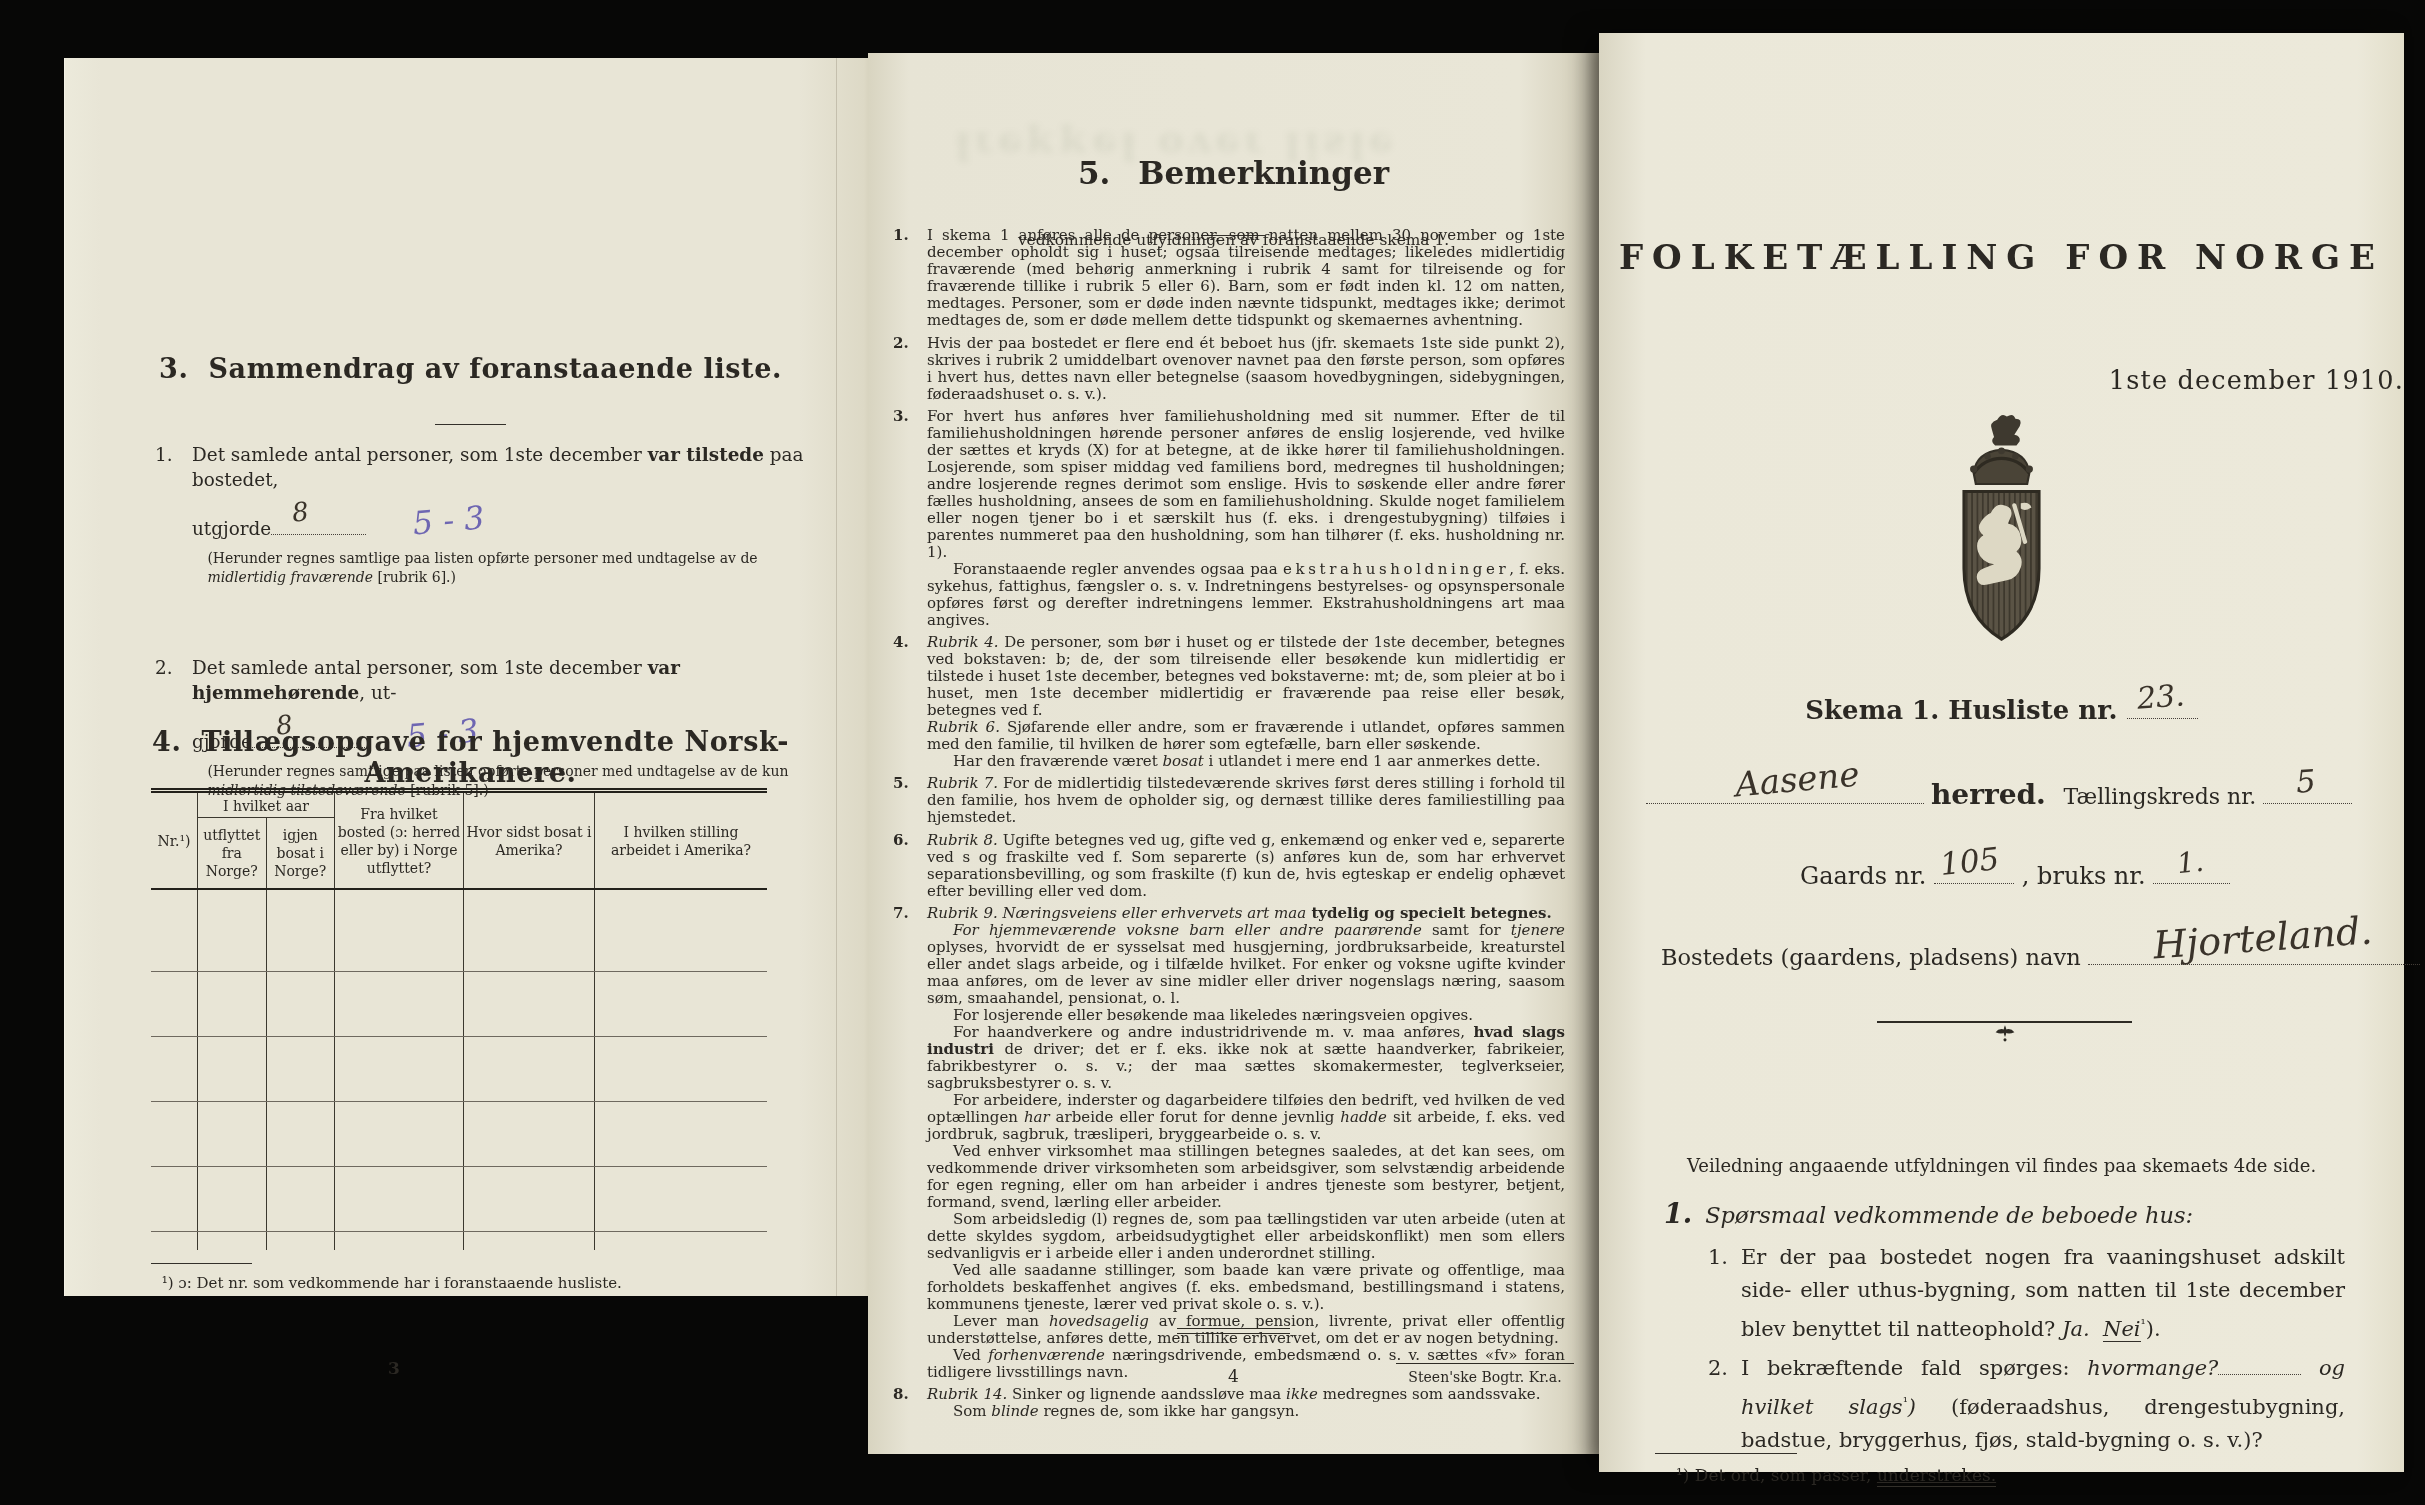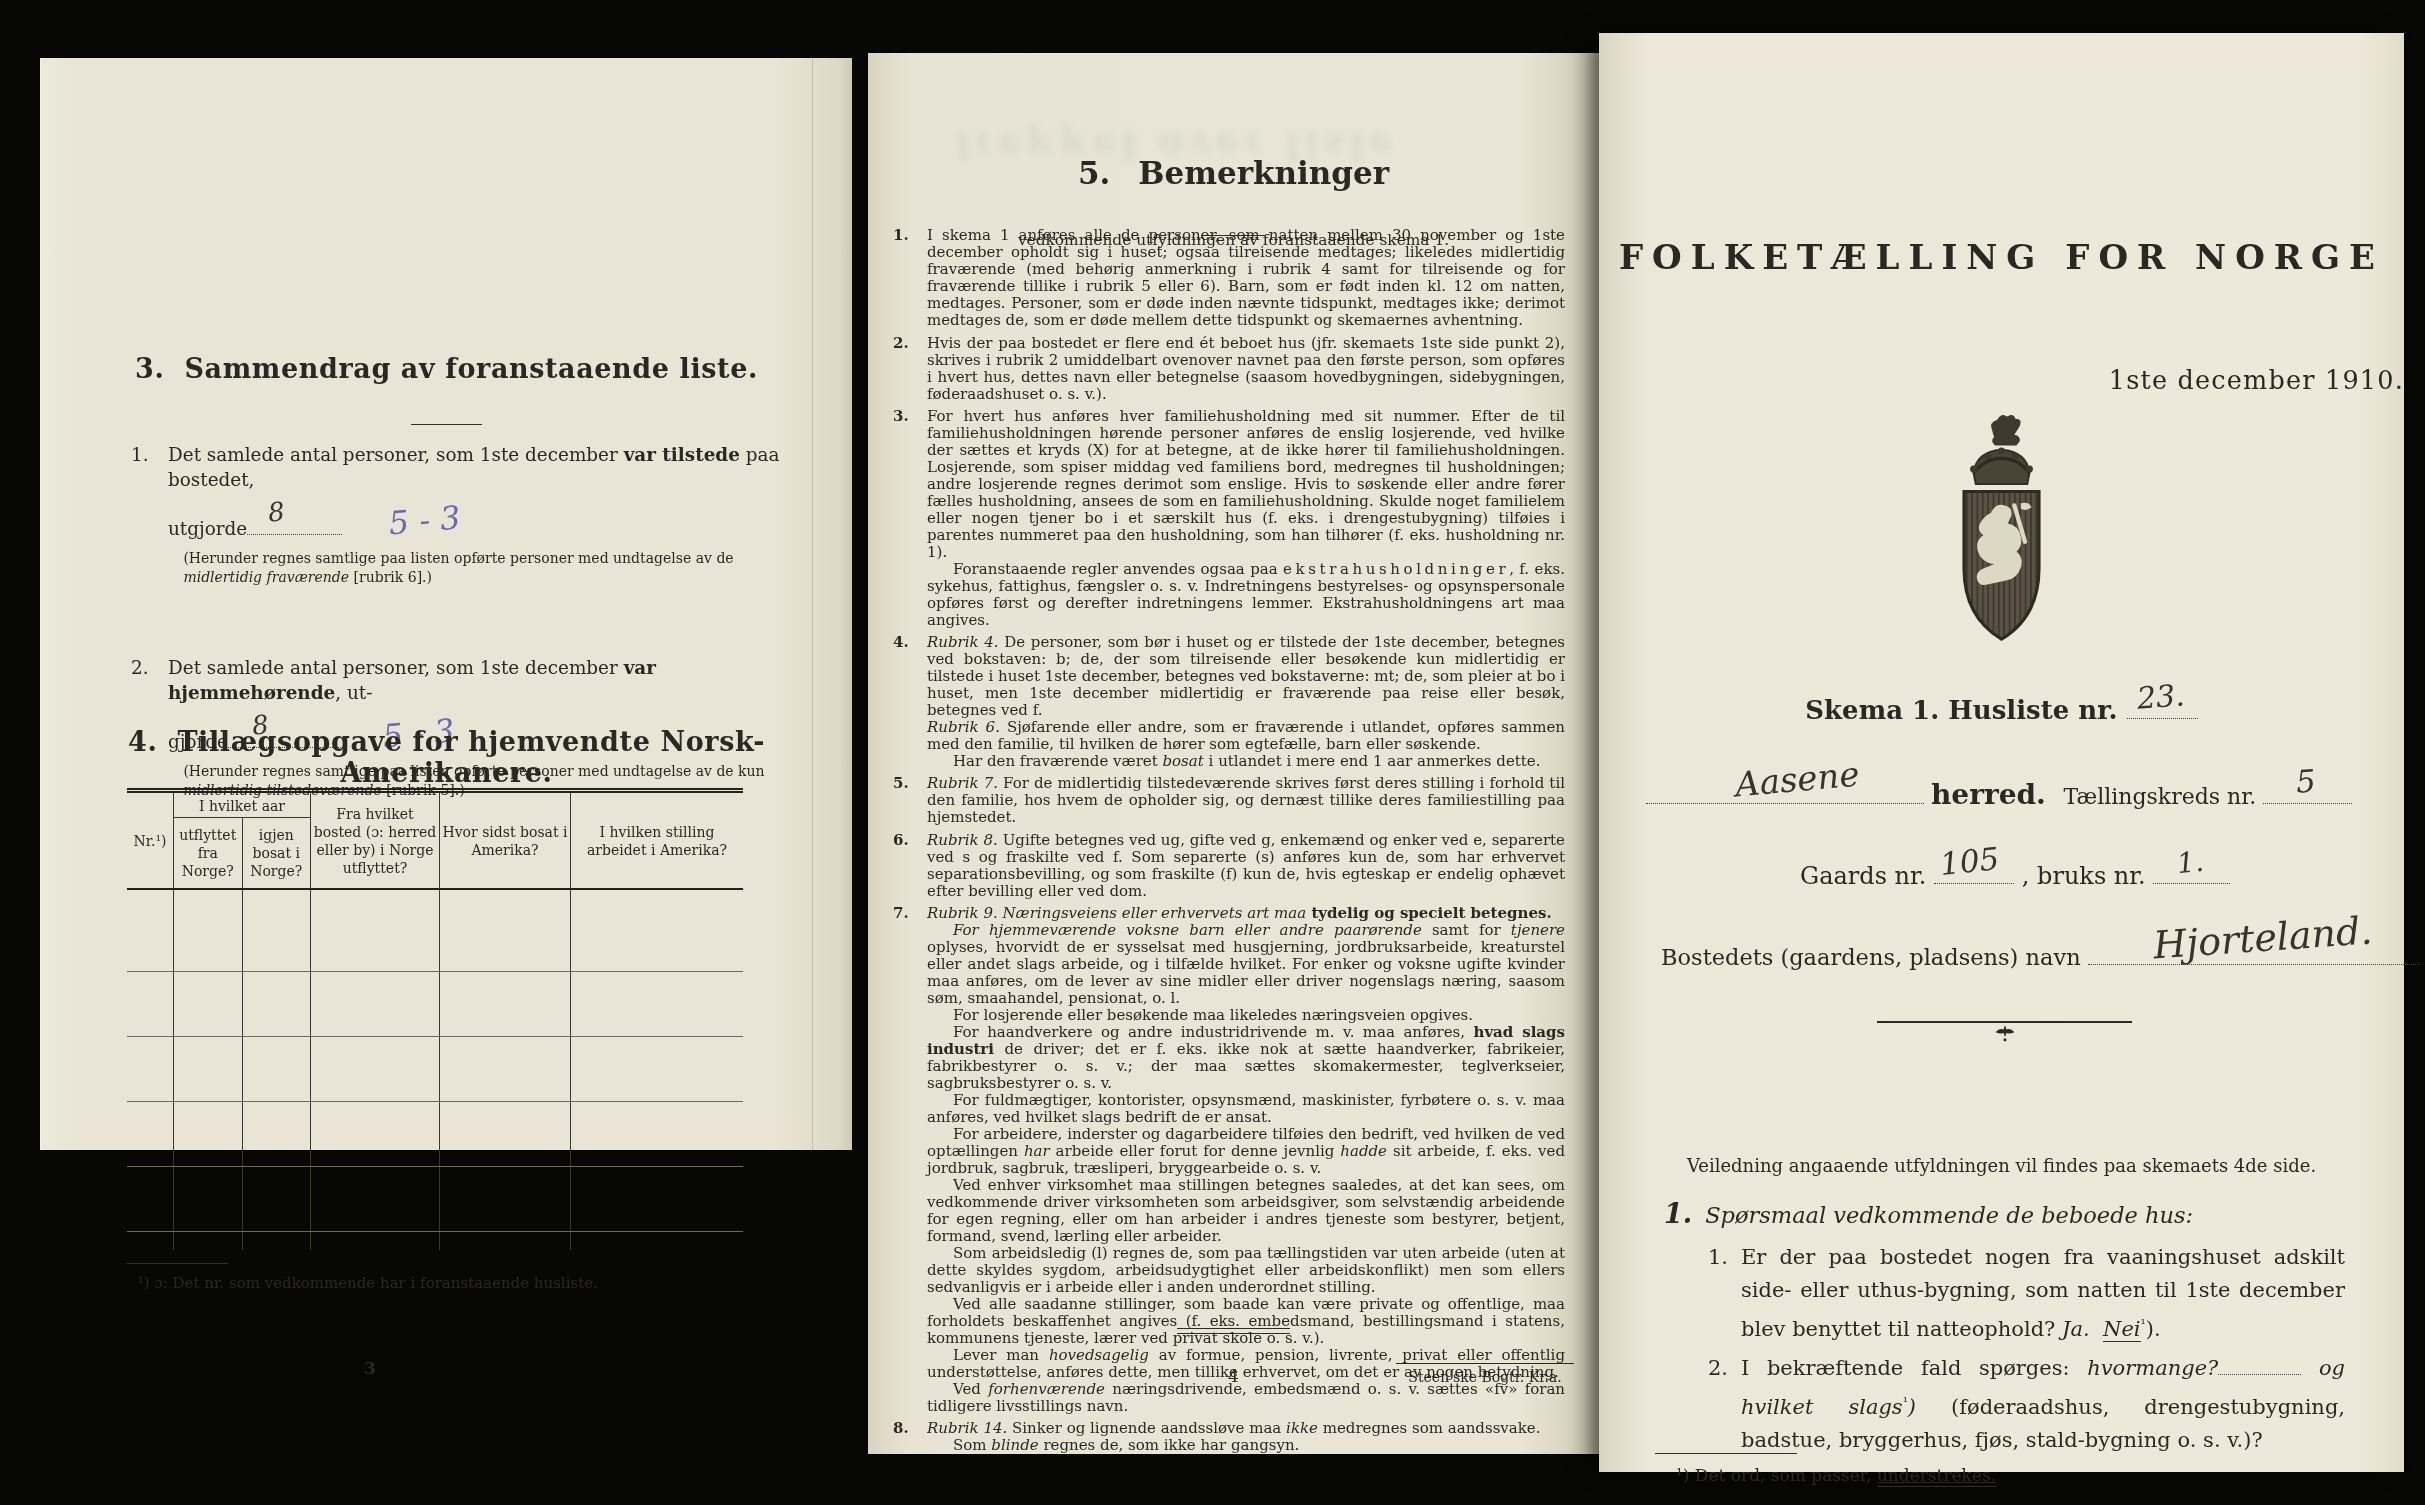--- a/index.html
+++ b/index.html
@@ -1,19 +1,19 @@
 <!DOCTYPE html>
 <html style="font-size:9.5px"><head>
 <meta charset="utf-8">
 <style>
   html,body{margin:0;padding:0;background:#060605;}
   .stage{position:relative;width:2426px;height:1506px;background:#070706;overflow:hidden;
          font-family:"DejaVu Serif","Liberation Serif",serif;color:#2b2823;}
   .page{position:absolute;background:#e8e5d6;}
-  .page.left{left:40px;top:58px;width:811px;height:1092px;
+  .page.left{left:64px;top:58px;width:811px;height:1238px;
     background:linear-gradient(90deg,#eceadb 0,#e8e5d6 36px,#e8e5d6 734px,#ddd9c6 799px,#cfcab4 811px);
     border-left:1.8px solid #f4f2e6;}
   .page.mid{left:868px;top:53px;width:731px;height:1401px;
     background:linear-gradient(90deg,#d8d4c0 0,#e7e4d5 41px,#e9e6d7 651px,#d4cfba 717px,#b7b09a 731px);}
   .page.right{left:1599px;top:33px;width:805px;height:1439px;
     background:linear-gradient(90deg,#d9d5c2 0,#ebe8d9 47px,#ece9da 758px,#e2deca 805px);
     box-shadow:-13px 0 22.5px -3.6px rgba(0,0,0,0.55);}
   .blk{position:absolute;}
   .center{text-align:center;left:0;right:0;}
   h1,h2,p{margin:0;font-weight:normal;}
@@ -204,21 +204,20 @@
         <p class="mpara cont"><span class="num"></span><span>Foranstaaende regler anvendes ogsaa paa </span><i></i><span></span><span class="sp">ekstrahusholdninger</span><i></i><b></b><span>, f. eks. sykehus, fattighus, fængsler o. s. v.  Indretningens bestyrelses- og opsynspersonale opføres først og derefter indretningens lemmer.  Ekstrahusholdningens art maa angives.</span></p>
         <p class="mpara"><span class="num">4.</span><span></span><i>Rubrik 4.</i><span></span><span class="sp"></span><i></i><b></b><span>  De personer, som bør i huset og er tilstede der 1ste december, betegnes ved bokstaven: b; de, der som tilreisende eller besøkende kun midlertidig er tilstede i huset 1ste december, betegnes ved bokstaverne: mt; de, som pleier at bo i huset, men 1ste december midlertidig er fraværende paa reise eller besøk, betegnes ved f.</span></p>
         <p class="mpara sub"><span class="num"></span><span></span><i>Rubrik 6.</i><span></span><span class="sp"></span><i></i><b></b><span>  Sjøfarende eller andre, som er fraværende i utlandet, opføres sammen med den familie, til hvilken de hører som egtefælle, barn eller søskende.</span></p>
         <p class="mpara cont"><span class="num"></span><span>Har den fraværende været </span><i>bosat</i><span></span><span class="sp"></span><i></i><b></b><span> i utlandet i mere end 1 aar anmerkes dette.</span></p>
         <p class="mpara"><span class="num">5.</span><span></span><i>Rubrik 7.</i><span></span><span class="sp"></span><i></i><b></b><span>  For de midlertidig tilstedeværende skrives først deres stilling i forhold til den familie, hos hvem de opholder sig, og dernæst tillike deres familiestilling paa hjemstedet.</span></p>
         <p class="mpara"><span class="num">6.</span><span></span><i>Rubrik 8.</i><span></span><span class="sp"></span><i></i><b></b><span>  Ugifte betegnes ved ug, gifte ved g, enkemænd og enker ved e, separerte ved s og fraskilte ved f.  Som separerte (s) anføres kun de, som har erhvervet separationsbevilling, og som fraskilte (f) kun de, hvis egteskap er endelig ophævet efter bevilling eller ved dom.</span></p>
         <p class="mpara"><span class="num">7.</span><span></span><i>Rubrik 9.  Næringsveiens eller erhvervets art maa</i><span></span><span class="sp"></span><i></i><b> tydelig og specielt betegnes.</b><span></span></p>
         <p class="mpara cont"><span class="num"></span><span></span><i>For hjemmeværende voksne barn eller andre paarørende</i><span> samt for </span><span class="sp"></span><i>tjenere</i><b></b><span> oplyses, hvorvidt de er sysselsat med husgjerning, jordbruksarbeide, kreaturstel eller andet slags arbeide, og i tilfælde hvilket.  For enker og voksne ugifte kvinder maa anføres, om de lever av sine midler eller driver nogenslags næring, saasom søm, smaahandel, pensionat, o. l.</span></p>
         <p class="mpara cont"><span class="num"></span><span></span><i></i><span></span><span class="sp"></span><i></i><b></b><span>For losjerende eller besøkende maa likeledes næringsveien opgives.</span></p>
         <p class="mpara cont"><span class="num"></span><span>For haandverkere og andre industridrivende m. v. maa anføres, </span><i></i><span></span><span class="sp"></span><i></i><b>hvad slags industri</b><span> de driver; det er f. eks. ikke nok at sætte haandverker, fabrikeier, fabrikbestyrer o. s. v.; der maa sættes skomakermester, teglverkseier, sagbruksbestyrer o. s. v.</span></p>
-        <p class="mpara cont"><span class="num"></span><span></span><i></i><span></span><span class="sp"></span><i></i><b></b><span>For fuldmægtiger, kontorister, opsynsmænd, maskinister, fyrbøtere o. s. v. maa anføres, ved hvilket slags bedrift de er ansat.</span></p>
         <p class="mpara cont"><span class="num"></span><span>For arbeidere, inderster og dagarbeidere tilføies den bedrift, ved hvilken de ved optællingen </span><i>har</i><span> arbeide eller forut for denne jevnlig </span><span class="sp"></span><i>hadde</i><b></b><span> sit arbeide, f. eks. ved jordbruk, sagbruk, træsliperi, bryggearbeide o. s. v.</span></p>
         <p class="mpara cont"><span class="num"></span><span></span><i></i><span></span><span class="sp"></span><i></i><b></b><span>Ved enhver virksomhet maa stillingen betegnes saaledes, at det kan sees, om vedkommende driver virksomheten som arbeidsgiver, som selvstændig arbeidende for egen regning, eller om han arbeider i andres tjeneste som bestyrer, betjent, formand, svend, lærling eller arbeider.</span></p>
         <p class="mpara cont"><span class="num"></span><span></span><i></i><span></span><span class="sp"></span><i></i><b></b><span>Som arbeidsledig (l) regnes de, som paa tællingstiden var uten arbeide (uten at dette skyldes sygdom, arbeidsudygtighet eller arbeidskonflikt) men som ellers sedvanligvis er i arbeide eller i anden underordnet stilling.</span></p>
         <p class="mpara cont"><span class="num"></span><span></span><i></i><span></span><span class="sp"></span><i></i><b></b><span>Ved alle saadanne stillinger, som baade kan være private og offentlige, maa forholdets beskaffenhet angives (f. eks. embedsmand, bestillingsmand i statens, kommunens tjeneste, lærer ved privat skole o. s. v.).</span></p>
         <p class="mpara cont"><span class="num"></span><span>Lever man </span><i>hovedsagelig</i><span></span><span class="sp"></span><i></i><b></b><span> av formue, pension, livrente, privat eller offentlig understøttelse, anføres dette, men tillike erhvervet, om det er av nogen betydning.</span></p>
         <p class="mpara cont"><span class="num"></span><span>Ved </span><i>forhenværende</i><span></span><span class="sp"></span><i></i><b></b><span> næringsdrivende, embedsmænd o. s. v. sættes «fv» foran tidligere livsstillings navn.</span></p>
         <p class="mpara"><span class="num">8.</span><span></span><i>Rubrik 14.</i><span>  Sinker og lignende aandssløve maa </span><span class="sp"></span><i>ikke</i><b></b><span> medregnes som aandssvake.</span></p>
         <p class="mpara cont"><span class="num"></span><span>Som </span><i>blinde</i><span></span><span class="sp"></span><i></i><b></b><span> regnes de, som ikke har gangsyn.</span></p>
       </div>
 

